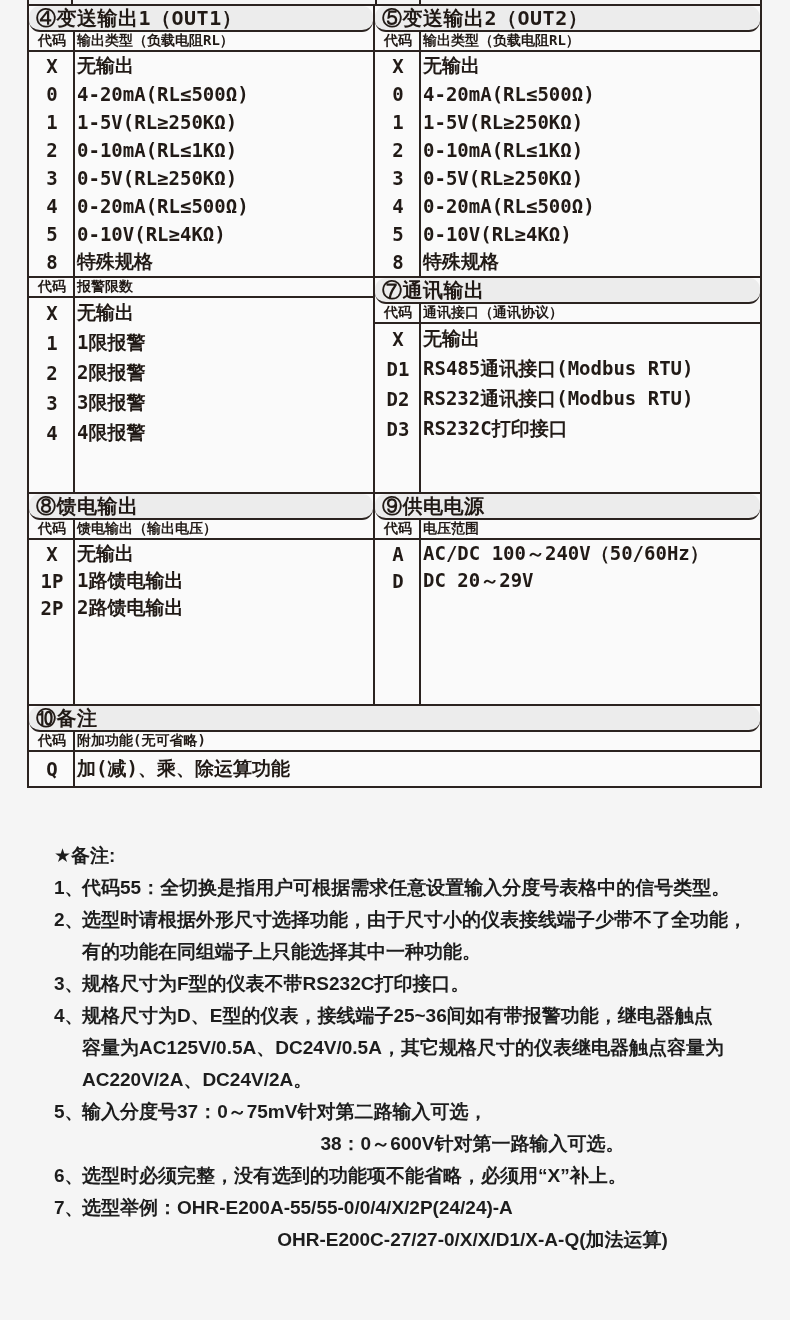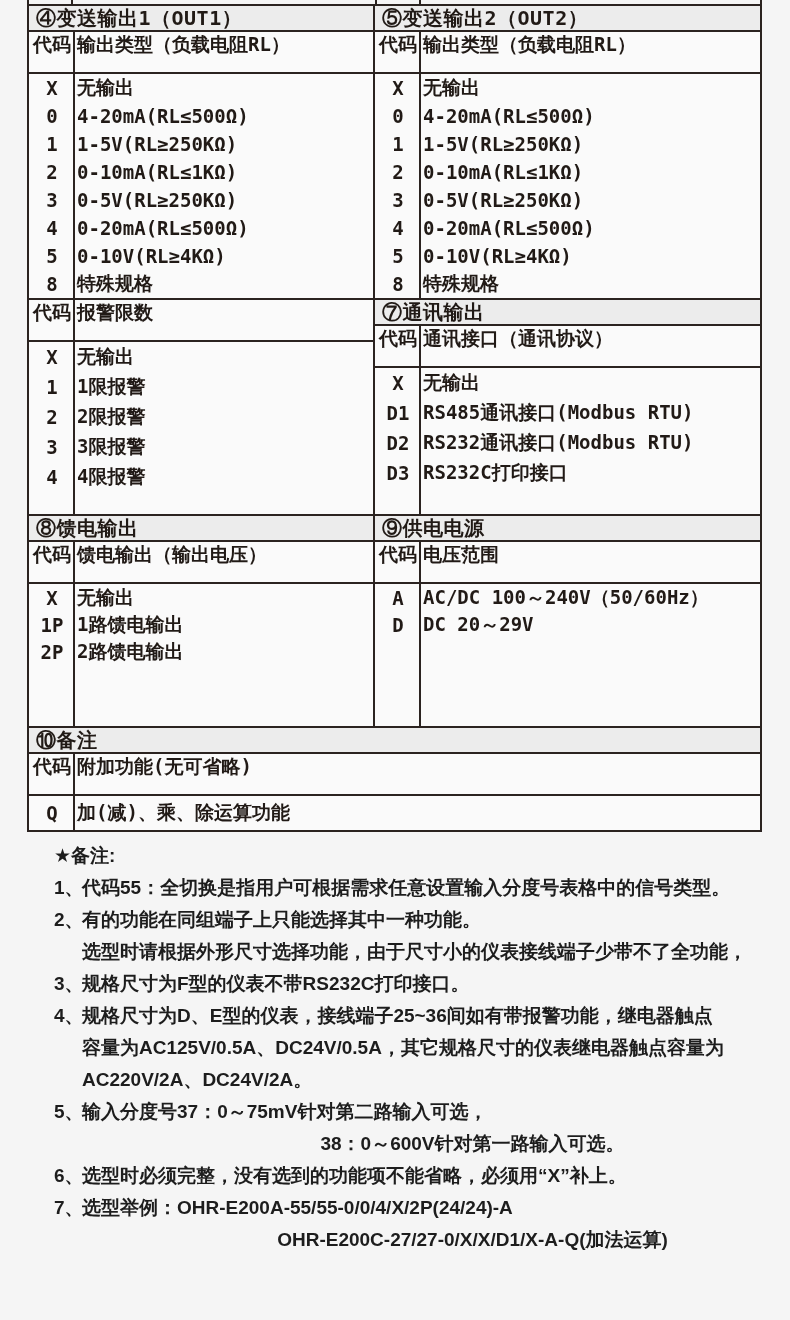--- a/index.html
+++ b/index.html
@@ -39,30 +39,31 @@
   .pR{width:389px;margin-left:-2px;}
   .pF{width:735px;}
   .band{
     height:26px;flex:none;
     background:var(--band-bg);
     border-bottom:2px solid var(--border);
     font-size:20px;font-weight:bold;line-height:24px;
     padding-left:7px;
     letter-spacing:0.5px;
     white-space:nowrap;
+    border-radius:11px;
   }
   .tbl{flex:1;position:relative;}
   .tbl::before{
     content:'';position:absolute;left:44px;top:0;bottom:0;width:2px;
     background:var(--border);
   }
   .hrow{
-    display:flex;height:42px;align-items:flex-start;
+    display:flex;height:20px;align-items:flex-start;
     border-bottom:2px solid var(--border);
-    font-weight:bold;font-size:19px;white-space:nowrap;
+    font-weight:bold;font-size:14px;white-space:nowrap;
   }
   .row{display:flex;align-items:center;font-weight:bold;font-size:19px;white-space:nowrap;}
   .sec1 .row{height:28px;}
   .sec2 .row{height:30px;}
   .sec3 .row{height:27px;}
   .sec4 .row{height:34px;}
   .code{width:46px;flex:none;text-align:center;}
   .desc{flex:1;padding-left:2px;overflow:hidden;}
 
   .notes{
@@ -309,22 +310,22 @@
     <div>
         <div class="note-item">
           <span class="marker">1、</span>
           <div class="note-body">
             <div class="note-line">代码55：全切换是指用户可根据需求任意设置输入分度号表格中的信号类型。</div>
           </div>
         </div>
         <div class="note-item">
           <span class="marker">2、</span>
           <div class="note-body">
+            <div class="note-line">选型时请根据外形尺寸选择功能，由于尺寸小的仪表接线端子少带不了全功能，</div>
             <div class="note-line">有的功能在同组端子上只能选择其中一种功能。</div>
-            <div class="note-line">选型时请根据外形尺寸选择功能，由于尺寸小的仪表接线端子少带不了全功能，</div>
           </div>
         </div>
         <div class="note-item">
           <span class="marker">3、</span>
           <div class="note-body">
             <div class="note-line">规格尺寸为F型的仪表不带RS232C打印接口。</div>
           </div>
         </div>
         <div class="note-item">
           <span class="marker">4、</span>

